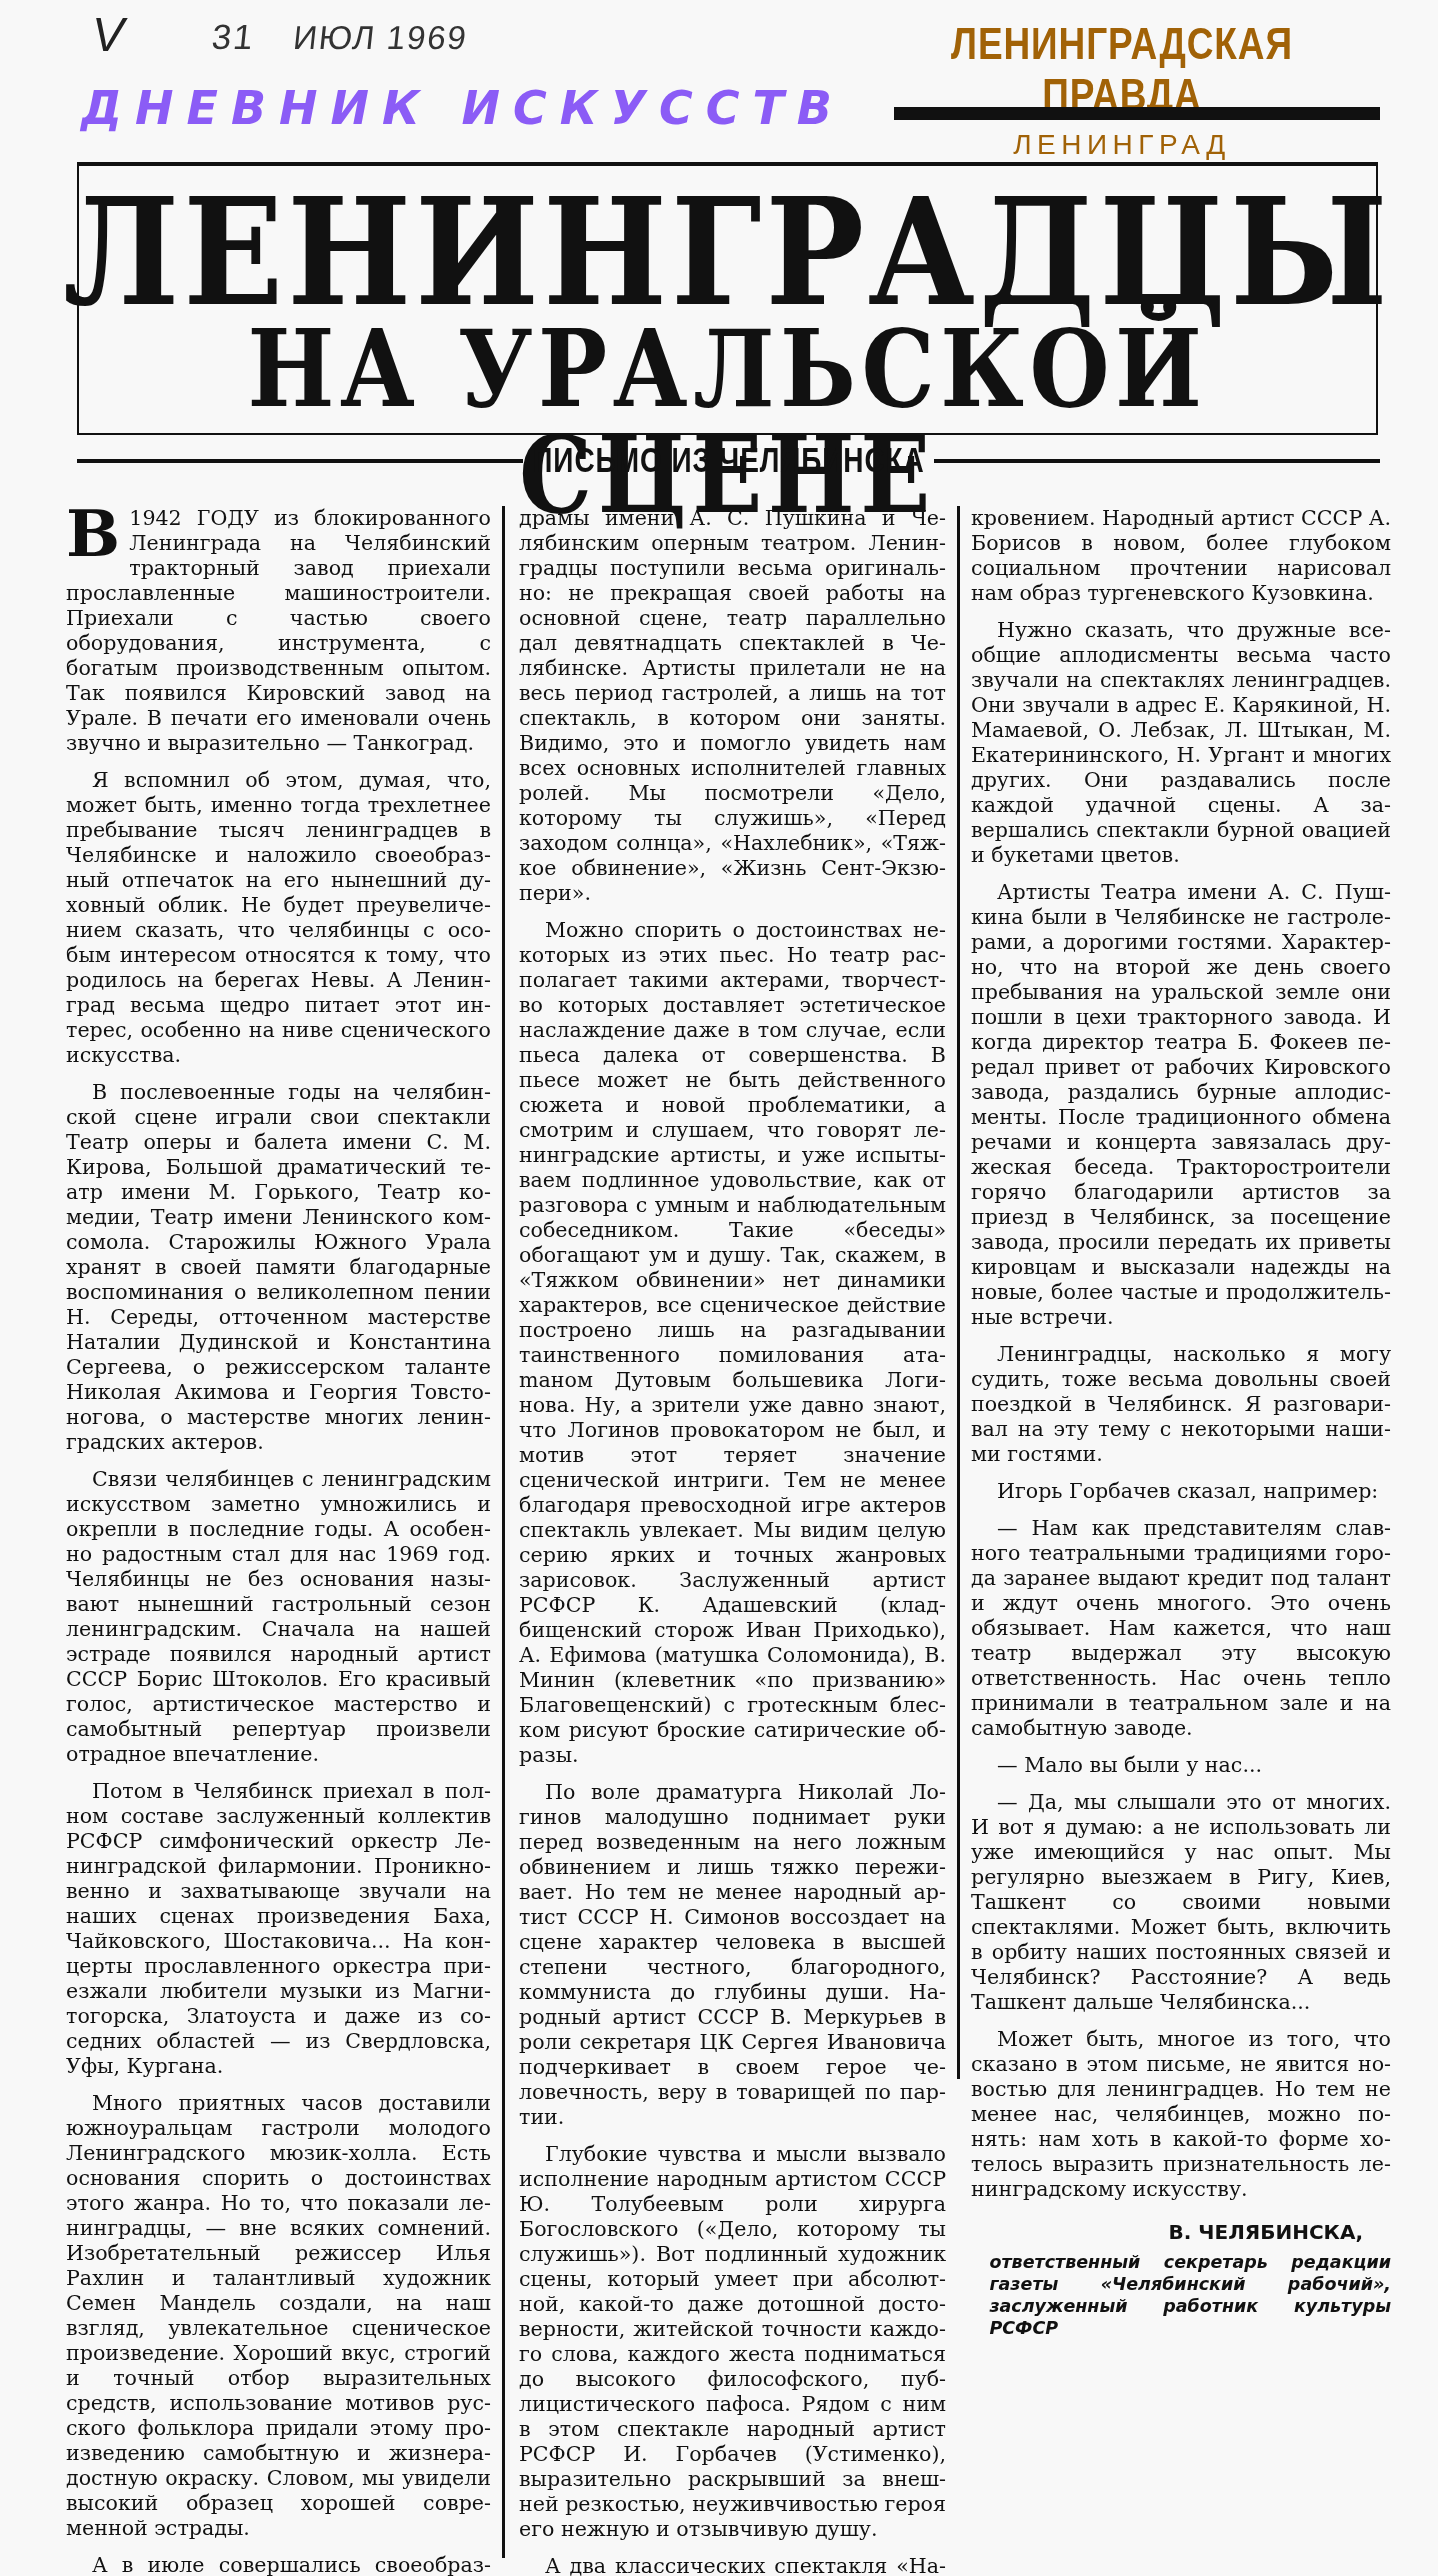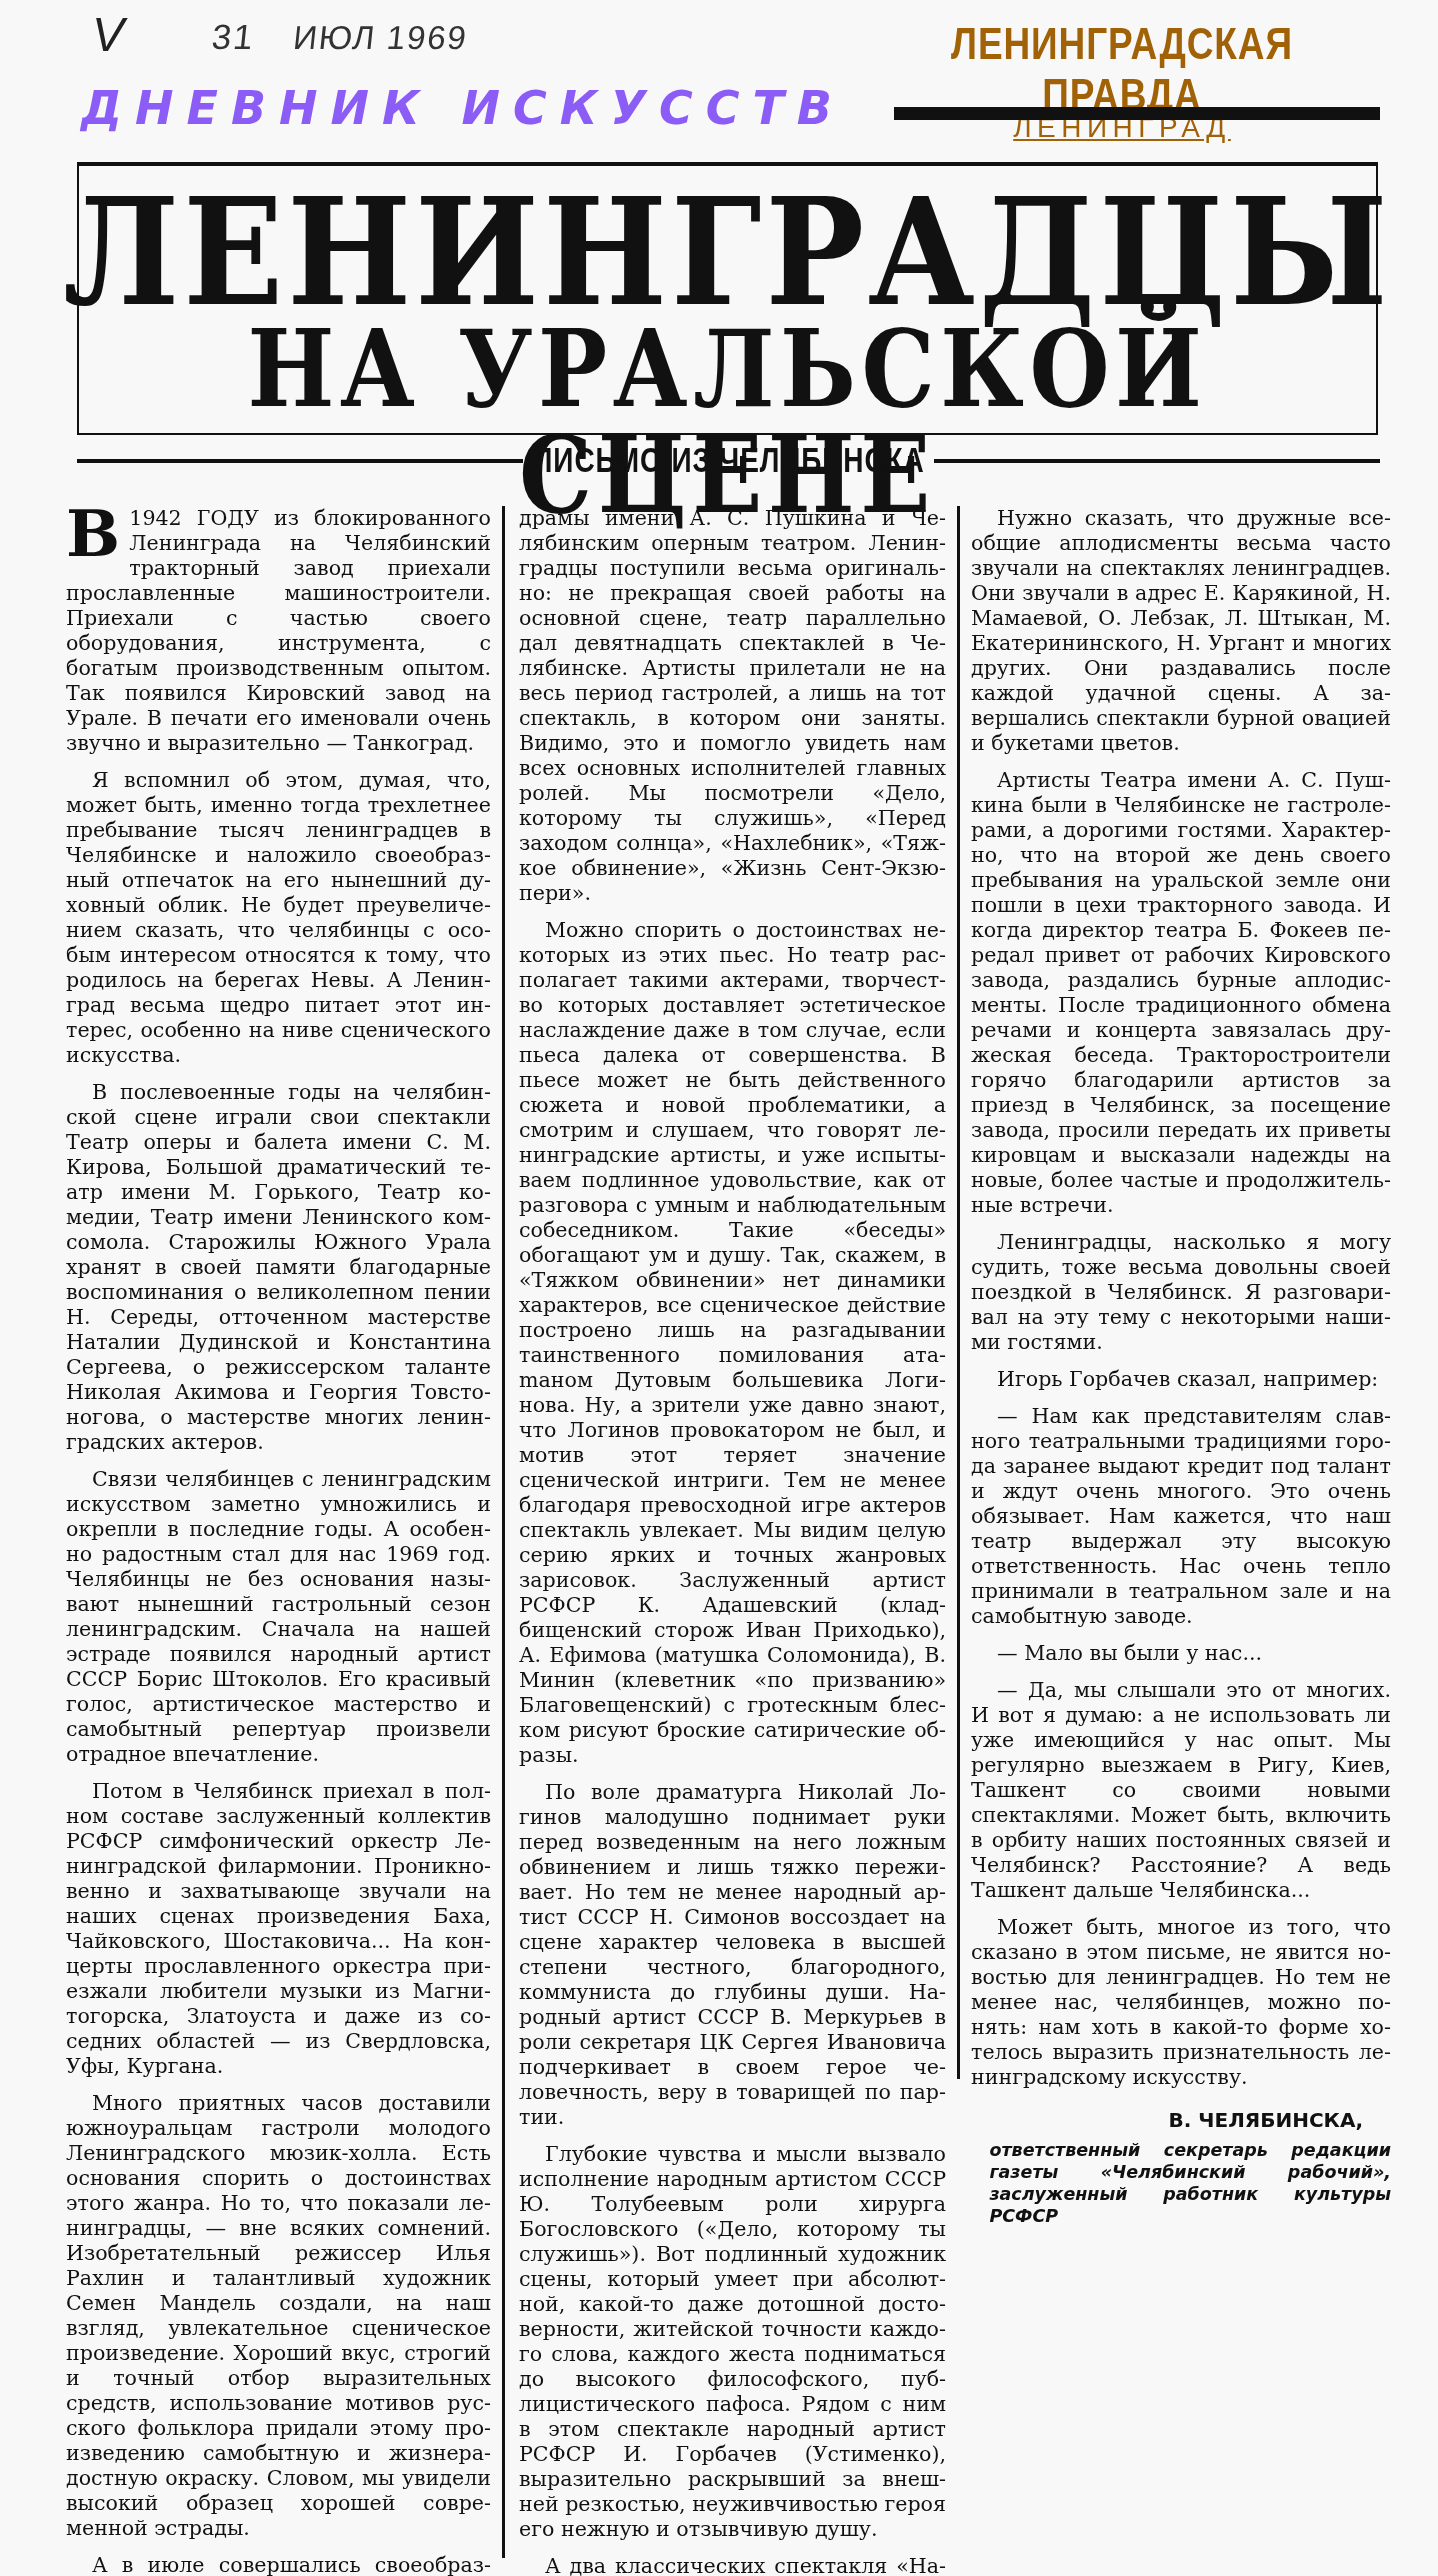--- a/index.html
+++ b/index.html
@@ -19,21 +19,21 @@
     font-family: "Liberation Sans", sans-serif;
     font-size: 33px; color: #333; letter-spacing: 1.8px;
     transform: skewX(-6deg);
   }
   .stamp-date .day { margin-right: 28px; font-size: 35px; }
   .stamp-paper {
     position: absolute; left: 883px; top: 28px; width: 478px; text-align: center;
     font-family: "Liberation Sans", sans-serif; color: #a16207;
   }
   .stamp-paper .name { font-size: 37px; font-weight: bold; letter-spacing: 0.9px; transform: scaleY(1.2); display: block; }
-  .stamp-paper .city { font-size: 28px; letter-spacing: 5.5px; display: block; margin-top: 0; text-decoration: underline; }
+  .stamp-paper .city { font-size: 28px; letter-spacing: 5.5px; display: block; margin-top: 17px; }
   .rubric {
     position: absolute; left: 81px; top: 81px;
     font-family: "DejaVu Sans", sans-serif; font-weight: bold; font-style: italic;
     font-size: 46px; letter-spacing: 13px; color: #8b5cf6;
   }
   .rubric-rule {
     position: absolute; left: 894px; top: 107px; width: 486px; height: 13px; background: #111;
   }
   .headline-box {
     position: absolute; left: 77px; top: 162px; width: 1297px; height: 267px;
@@ -124,20 +124,21 @@
 
   <div class="col col-2">
     <p class="para noindent">драмы имени А. С. Пушкина и Че­лябинским оперным театром. Ленин­градцы поступили весьма оригиналь­но: не прекращая своей работы на основной сцене, театр параллельно дал девятнадцать спектаклей в Че­лябинске. Артисты прилетали не на весь период гастролей, а лишь на тот спектакль, в котором они заня­ты. Видимо, это и помогло увидеть нам всех основных исполнителей главных ролей. Мы посмотрели «Де­ло, которому ты служишь», «Перед заходом солнца», «Нахлебник», «Тяж­кое обвинение», «Жизнь Сент-Экзю­пери».</p>
     <p class="para">Можно спорить о достоинствах не­которых из этих пьес. Но театр рас­полагает такими актерами, творчест­во которых доставляет эстетическое наслаждение даже в том случае, ес­ли пьеса далека от совершенства. В пьесе может не быть действенного сюжета и новой проблематики, а смотрим и слушаем, что говорят ле­нинградские артисты, и уже испыты­ваем подлинное удовольствие, как от разговора с умным и наблюдатель­ным собеседником. Такие «беседы» обогащают ум и душу. Так, скажем, в «Тяжком обвинении» нет динами­ки характеров, все сценическое дей­ствие построено лишь на разгадыва­нии таинственного помилования ата­mаном Дутовым большевика Логи­нова. Ну, а зрители уже давно зна­ют, что Логинов провокатором не был, и мотив этот теряет значение сценической интриги. Тем не менее благодаря превосходной игре акте­ров спектакль увлекает. Мы видим целую серию ярких и точных жан­ровых зарисовок. Заслуженный ар­тист РСФСР К. Адашевский (клад­бищенский сторож Иван Приходько), А. Ефимова (матушка Соломонида), В. Минин (клеветник «по призванию» Благовещенский) с гротескным блес­ком рисуют броские сатирические об­разы.</p>
     <p class="para">По воле драматурга Николай Ло­гинов малодушно поднимает руки перед возведенным на него ложным обвинением и лишь тяжко пережи­вает. Но тем не менее народный ар­тист СССР Н. Симонов воссоздает на сцене характер человека в выс­шей степени честного, благородного, коммуниста до глубины души. На­родный артист СССР В. Меркурьев в роли секретаря ЦК Сергея Ивано­вича подчеркивает в своем герое че­ловечность, веру в товарищей по пар­тии.</p>
     <p class="para">Глубокие чувства и мысли вызва­ло исполнение народным артистом СССР Ю. Толубеевым роли хирурга Богословского («Дело, которому ты служишь»). Вот подлинный художник сцены, который умеет при абсолют­ной, какой-то даже дотошной досто­верности, житейской точности каждо­го слова, каждого жеста подниматься до высокого философского, пуб­лицистического пафоса. Рядом с ним в этом спектакле народный артист РСФСР И. Горбачев (Устименко), выразительно раскрывший за внеш­ней резкостью, неуживчивостью героя его нежную и отзывчивую душу.</p>
     <p class="para">А два классических спектакля «На­хлебник» и «Перед заходом солнца» стали для челябинцев подлинным от</p>
   </div>
 
   <div class="col col-3">
+    <p class="para noindent">кровением. Народный артист СССР А. Борисов в новом, более глубоком социальном прочтении нарисовал нам образ тургеневского Кузовкина.</p>
     <p class="para">Нужно сказать, что дружные все­общие аплодисменты весьма часто звучали на спектаклях ленинградцев. Они звучали в адрес Е. Карякиной, Н. Мамаевой, О. Лебзак, Л. Шты­кан, М. Екатерининского, Н. Ургант и многих других. Они раздавались после каждой удачной сцены. А за­вершались спектакли бурной овацией и букетами цветов.</p>
     <p class="para">Артисты Театра имени А. С. Пуш­кина были в Челябинске не гастроле­рами, а дорогими гостями. Характер­но, что на второй же день своего пребывания на уральской земле они пошли в цехи тракторного завода. И когда директор театра Б. Фокеев пе­редал привет от рабочих Кировского завода, раздались бурные аплодис­менты. После традиционного обмена речами и концерта завязалась дру­жеская беседа. Тракторостроители го­рячо благодарили артистов за приезд в Челябинск, за посещение завода, просили передать их приветы киров­цам и высказали надежды на но­вые, более частые и продолжитель­ные встречи.</p>
     <p class="para">Ленинградцы, насколько я могу судить, тоже весьма довольны своей поездкой в Челябинск. Я разговари­вал на эту тему с некоторыми наши­ми гостями.</p>
     <p class="para">Игорь Горбачев сказал, например:</p>
     <p class="para">— Нам как представителям слав­ного театральными традициями горо­да заранее выдают кредит под та­лант и ждут очень многого. Это очень обязывает. Нам кажется, что наш театр выдержал эту высокую ответственность. Нас очень тепло принимали в театральном зале и на самобытную заводе.</p>
     <p class="para">— Мало вы были у нас...</p>
     <p class="para">— Да, мы слышали это от мно­гих. И вот я думаю: а не использо­вать ли уже имеющийся у нас опыт. Мы регулярно выезжаем в Ригу, Киев, Ташкент со своими новыми спектаклями. Может быть, включить в орбиту наших постоянных связей и Челябинск? Расстояние? А ведь Ташкент дальше Челябинска...</p>
     <p class="para">Может быть, многое из того, что сказано в этом письме, не явится но­востью для ленинградцев. Но тем не менее нас, челябинцев, можно по­нять: нам хоть в какой-то форме хо­телось выразить признательность ле­нинградскому искусству.</p>
     <div class="signature">В. ЧЕЛЯБИНСКА,</div>
     <div class="sig-title">ответственный секретарь редакции газеты «Челябинский рабочий», заслуженный работник культуры РСФСР</div>

